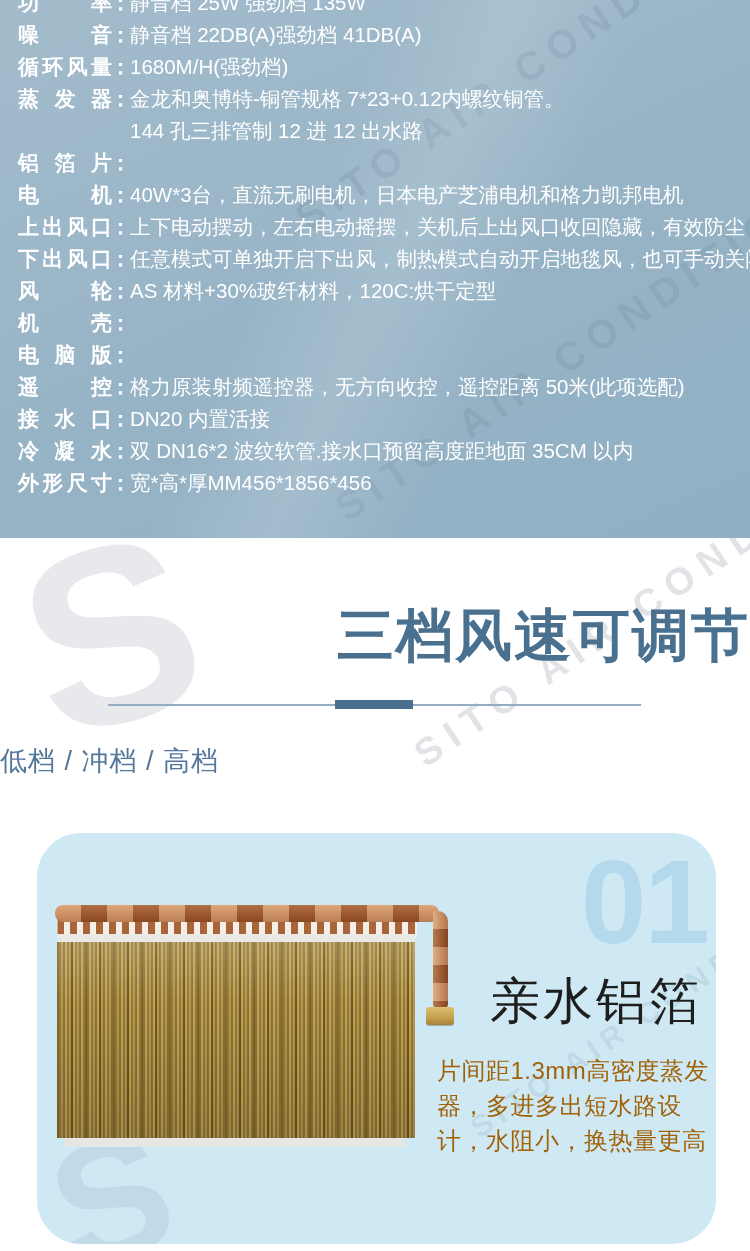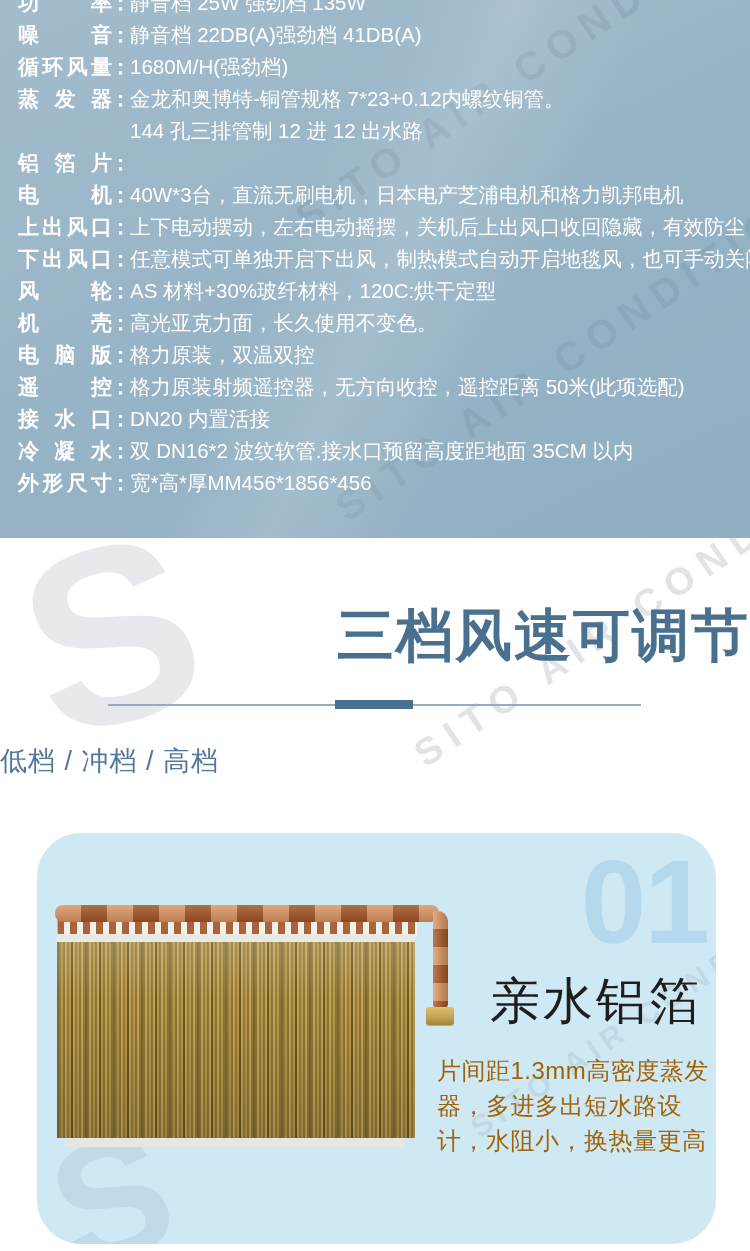--- a/index.html
+++ b/index.html
@@ -177,26 +177,24 @@
           <span class="spec-value">任意模式可单独开启下出风，制热模式自动开启地毯风，也可手动关闭</span>
         </div>
         <div class="spec-row">
           <span class="spec-label">风轮</span>
           <span class="spec-colon">：</span>
           <span class="spec-value">AS 材料+30%玻纤材料，120C:烘干定型</span>
         </div>
         <div class="spec-row">
           <span class="spec-label">机壳</span>
           <span class="spec-colon">：</span>
-          <span class="spec-value">高光亚克力面，长久使用不变色。</span>
         </div>
         <div class="spec-row">
           <span class="spec-label">电脑版</span>
           <span class="spec-colon">：</span>
-          <span class="spec-value">格力原装，双温双控</span>
         </div>
         <div class="spec-row">
           <span class="spec-label">遥控</span>
           <span class="spec-colon">：</span>
           <span class="spec-value">格力原装射频遥控器，无方向收控，遥控距离 50米(此项选配)</span>
         </div>
         <div class="spec-row">
           <span class="spec-label">接水口</span>
           <span class="spec-colon">：</span>
           <span class="spec-value">DN20 内置活接</span>

